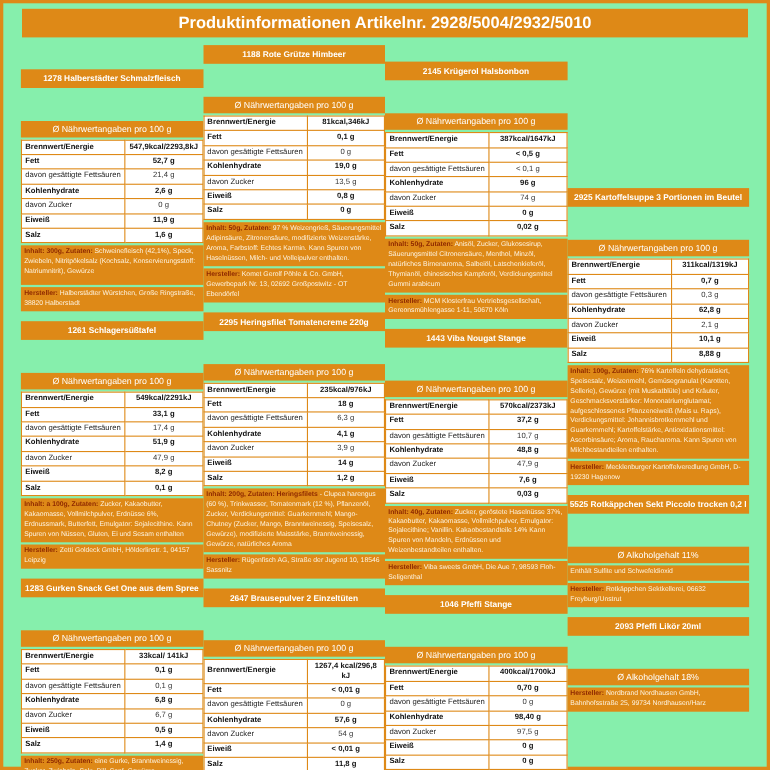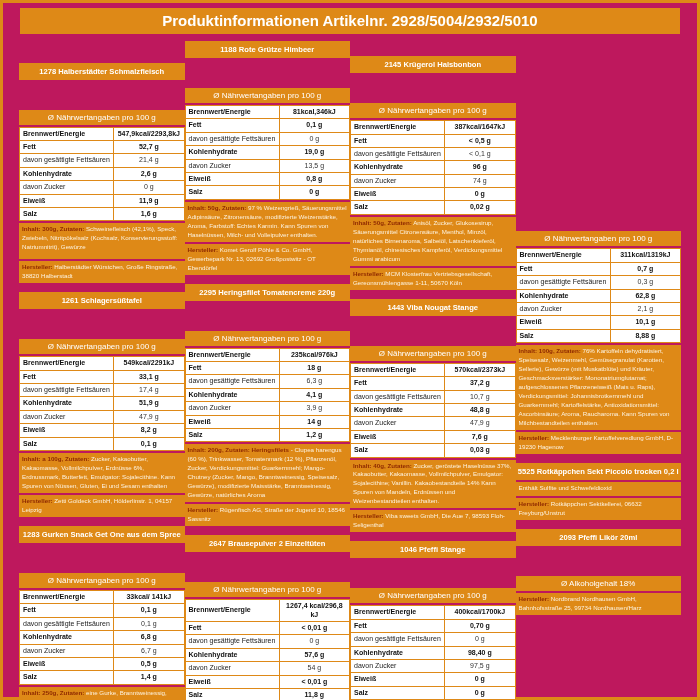--- a/index.html
+++ b/index.html
@@ -1,17 +1,17 @@
 <!DOCTYPE html>
 <html><head>
 <meta charset="utf-8">
 <style>
   html,body{margin:0;padding:0;background:#fff;}
   body{width:700px;height:700px;font-family:"Liberation Sans",sans-serif;overflow:hidden;}
-  .page{box-sizing:border-box;width:700px;height:700px;border:3px solid #DE8917;padding:5px 16px;background:#be185d;}
+  .page{box-sizing:border-box;width:700px;height:700px;border:3px solid #DE8917;padding:5px 16px;background:#86efac;}
   .title-bar{background:#DE8917;color:#fff;font-weight:bold;font-size:15px;text-align:center;padding:4px 0 5px;margin:0 1px 7px;}
   .grid{display:flex;gap:0;align-items:center;}
   .col{flex:1;display:flex;flex-direction:column;gap:9px;min-width:0;}
   .card{display:flex;flex-direction:column;gap:2px;}
   .card-header{background:#DE8917;color:#fff;font-weight:bold;font-size:7.6px;text-align:center;padding:4px 1px;white-space:nowrap;overflow:hidden;}
   .card-subheader{background:#DE8917;color:#fff;font-size:8px;text-align:center;padding:3px 1px;margin-top:28px;}
   table.nutri{border-collapse:collapse;width:100%;background:#fff;table-layout:fixed;}
   .nutri td{border:1px solid #DE8917;font-size:7px;color:#1c1c1c;padding:2px 3px;line-height:1.2;vertical-align:middle;}
   .nutri td.lbl{width:53%;text-align:left;}
   .nutri td.val{text-align:center;color:#333;}
@@ -388,20 +388,21 @@
           </table>
         <div class="card-text inhalt"><span class="prefix">Inhalt: 20g, Zutaten:</span><span> Zucker, Maltodextrin, Minzöl, Menthol, Trennmittel: Magnesiumsalze von Speisefettsäuren; Siliciumdioxid"</span></div>
         <div class="card-text maker"><span class="prefix">Hersteller:</span><span> Pit Süßwarenfabrik GmbH&amp;Co.KG, Reichenberger Str. 36, 83071 Stephanskirchen</span></div>
       </div>
 
     </div>
 
     <div class="col">
 
       <div class="card">
+        <div class="card-header">2925 Kartoffelsuppe 3 Portionen im Beutel</div>
         <div class="card-subheader">Ø Nährwertangaben pro 100 g</div>
         <table class="nutri">
           <tbody>
               <tr>
                 <td class="lbl b">Brennwert/Energie</td>
                 <td class="val b">311kcal/1319kJ</td>
               </tr>
           <tr>
                 <td class="lbl b">Fett</td>
                 <td class="val b">0,7 g</td>
@@ -427,20 +428,21 @@
                 <td class="val b">8,88 g</td>
               </tr>
         </tbody>
           </table>
         <div class="card-text inhalt"><span class="prefix">Inhalt: 100g, Zutaten:</span><span> 76% Kartoffeln dehydratisiert, Speisesalz, Weizenmehl, Gemüsegranulat (Karotten, Sellerie), Gewürze (mit Muskatblüte) und Kräuter, Geschmacksverstärker: Mononatriumglutamat; aufgeschlossenes Pflanzeneiweiß (Mais u. Raps), Verdickungsmittel: Johannisbrotkernmehl und Guarkernmehl; Kartoffelstärke, Antioxidationsmittel: Ascorbinsäure; Aroma, Raucharoma. Kann Spuren von Milchbestandteilen enthalten.</span></div>
         <div class="card-text maker"><span class="prefix">Hersteller:</span><span> Mecklenburger Kartoffelveredlung GmbH, D-19230 Hagenow</span></div>
       </div>
 
       <div class="card">
         <div class="card-header">5525 Rotkäppchen Sekt Piccolo trocken 0,2 l</div>
+        <div class="card-subheader">Ø Alkoholgehalt 11%</div>
         <div class="card-text note">Enthält Sulfite und Schwefeldioxid</div>
         <div class="card-text maker"><span class="prefix">Hersteller:</span><span> Rotkäppchen Sektkellerei, 06632 Freyburg/Unstrut</span></div>
       </div>
 
       <div class="card">
         <div class="card-header">2093 Pfeffi Likör 20ml</div>
         <div class="card-subheader">Ø Alkoholgehalt 18%</div>
         <div class="card-text maker"><span class="prefix">Hersteller:</span><span> Nordbrand Nordhausen GmbH, Bahnhofsstraße 25, 99734 Nordhausen/Harz</span></div>
       </div>
 

